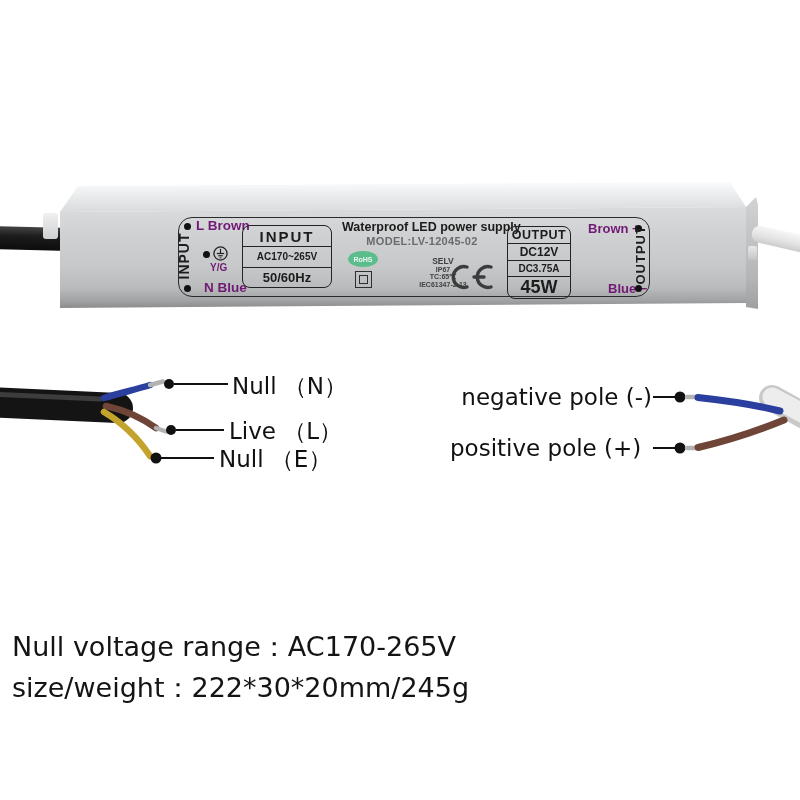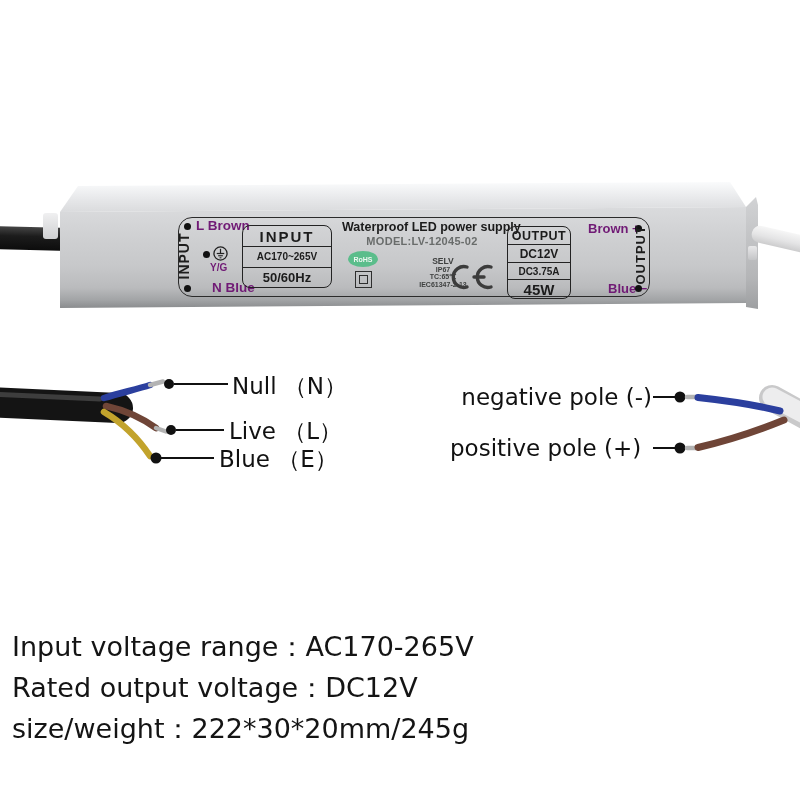--- a/index.html
+++ b/index.html
@@ -83,21 +83,21 @@
 <div class="abs dot" style="left:203px;top:251px;"></div>
 <svg class="abs" style="left:213px;top:246px;" width="15" height="15" viewBox="0 0 16 16">
   <circle cx="8" cy="8" r="7" fill="none" stroke="#222" stroke-width="1.4"></circle>
   <line x1="8" y1="3" x2="8" y2="8" stroke="#222" stroke-width="1.3"></line>
   <line x1="4" y1="8" x2="12" y2="8" stroke="#222" stroke-width="1.3"></line>
   <line x1="5.5" y1="10.4" x2="10.5" y2="10.4" stroke="#222" stroke-width="1.2"></line>
   <line x1="7" y1="12.6" x2="9" y2="12.6" stroke="#222" stroke-width="1.1"></line>
 </svg>
 <div class="abs term" style="left:210px;top:262px;font-size:10px;">Y/G</div>
 <div class="abs dot" style="left:184px;top:285px;"></div>
-<div class="abs term" style="left:212px;top:280px;">N Blue</div>
+<div class="abs term" style="left:204px;top:280px;">N Blue</div>
 
 <div class="abs spec-table" style="left:242px;top:225px;width:88px;height:61px;">
   <div class="cell" style="flex:1.05;font-size:15px;letter-spacing:2px;">INPUT</div>
   <div class="cell" style="flex:1;font-size:10px;">AC170~265V</div>
   <div class="cell" style="flex:1;font-size:13px;">50/60Hz</div>
 </div>
 
 <div class="abs title" style="left:342px;top:220px;width:160px;">Waterproof LED power supply</div>
 <div class="abs model" style="left:342px;top:235px;width:160px;">MODEL:LV-12045-02</div>
 <div class="abs rohs" style="left:348px;top:251px;">RoHS</div>
@@ -113,21 +113,21 @@
 <svg class="abs" style="left:450px;top:262px;" width="44" height="30" viewBox="0 0 44 30">
   <path d="M 17 5 A 10.5 10.5 0 1 0 17 25" fill="none" stroke="#3c3c3c" stroke-width="3.4" stroke-linecap="round"></path>
   <path d="M 41 5 A 10.5 10.5 0 1 0 41 25" fill="none" stroke="#3c3c3c" stroke-width="3.4" stroke-linecap="round"></path>
   <line x1="24" y1="15" x2="34" y2="15" stroke="#3c3c3c" stroke-width="3.4" stroke-linecap="round"></line>
 </svg>
 
 <div class="abs spec-table" style="left:507px;top:226px;width:62px;height:71px;">
   <div class="cell" style="flex:1;font-size:12.5px;letter-spacing:.5px;">OUTPUT</div>
   <div class="cell" style="flex:1;font-size:12px;">DC12V</div>
   <div class="cell" style="flex:.95;font-size:10px;">DC3.75A</div>
-  <div class="cell" style="flex:1.05;font-size:15px;">45W</div>
+  <div class="cell" style="flex:1.05;font-size:18px;">45W</div>
 </div>
 
 <div class="abs term" style="left:588px;top:221px;font-size:13px;">Brown +</div>
 <div class="abs dot" style="left:635px;top:225px;"></div>
 <div class="abs vlabel" style="left:614px;top:251px;width:52px;font-size:13px;">OUTPUT</div>
 <div class="abs term" style="left:592px;top:281px;font-size:13px;padding-left:16px;">Blue −</div>
 <div class="abs dot" style="left:635px;top:285px;"></div>
 
 <svg class="abs" style="left:0;top:360px;" width="350" height="130" viewBox="0 0 350 130">
   <path d="M -14 42 L 118 48" stroke="#141414" stroke-width="30" stroke-linecap="round"></path>
@@ -139,34 +139,33 @@
   <path d="M 106 46 C 124 50 142 58 156 68" fill="none" stroke="#6f4537" stroke-width="6.5" stroke-linecap="round"></path>
   <path d="M 156 68 L 166 71.5" stroke="#b3b3b3" stroke-width="4.5" stroke-linecap="round"></path>
   <circle cx="171" cy="70" r="5" fill="#111"></circle>
   <line x1="176" y1="70" x2="224" y2="70" stroke="#111" stroke-width="2"></line>
   <path d="M 104 52 C 121 62 138 78 150 96" fill="none" stroke="#c2a32c" stroke-width="6.5" stroke-linecap="round"></path>
   <circle cx="156" cy="98" r="5.5" fill="#111"></circle>
   <line x1="161" y1="98" x2="214" y2="98" stroke="#111" stroke-width="2"></line>
 </svg>
 <div class="abs wire-label" style="left:232px;top:371px;">Null （N）</div>
 <div class="abs wire-label" style="left:229px;top:416px;">Live （L）</div>
-<div class="abs wire-label" style="left:219px;top:444px;">Blue （E）</div>
+<div class="abs wire-label" style="left:219px;top:444px;">Null （E）</div>
 
 <svg class="abs" style="left:450px;top:370px;" width="350" height="100" viewBox="0 0 350 100">
   <path d="M 322 28 L 362 50" stroke="#c9c9ca" stroke-width="26" stroke-linecap="round"></path>
   <path d="M 322 27 L 362 48" stroke="#ededee" stroke-width="19" stroke-linecap="round"></path>
   <line x1="203" y1="27" x2="225" y2="27" stroke="#111" stroke-width="2"></line>
   <circle cx="230" cy="27" r="5.5" fill="#111"></circle>
   <path d="M 237 27 L 248 27" stroke="#b3b3b3" stroke-width="4.5" stroke-linecap="round"></path>
   <path d="M 248 27.5 C 280 31 306 35 330 41" fill="none" stroke="#2b3f9e" stroke-width="7" stroke-linecap="round"></path>
   <line x1="203" y1="78" x2="225" y2="78" stroke="#111" stroke-width="2"></line>
   <circle cx="230" cy="78" r="5.5" fill="#111"></circle>
   <path d="M 237 78 L 248 78" stroke="#b3b3b3" stroke-width="4.5" stroke-linecap="round"></path>
   <path d="M 248 77.5 C 285 69 312 59 334 50" fill="none" stroke="#6f4537" stroke-width="7" stroke-linecap="round"></path>
 </svg>
 <div class="abs wire-label" style="left:450px;top:384px;width:202px;text-align:right;">negative pole (-)</div>
 <div class="abs wire-label" style="left:450px;top:435px;width:202px;text-align:left;">positive pole (+)</div>
 
 <div class="abs specs">
-  <div>Input voltage range：AC170-265V</div>
-  <div>Rated output voltage：DC12V</div>
+  <div>Null voltage range：AC170-265V</div>
   <div>size/weight：222*30*20mm/245g</div>
 </div>
 
 </body></html>

